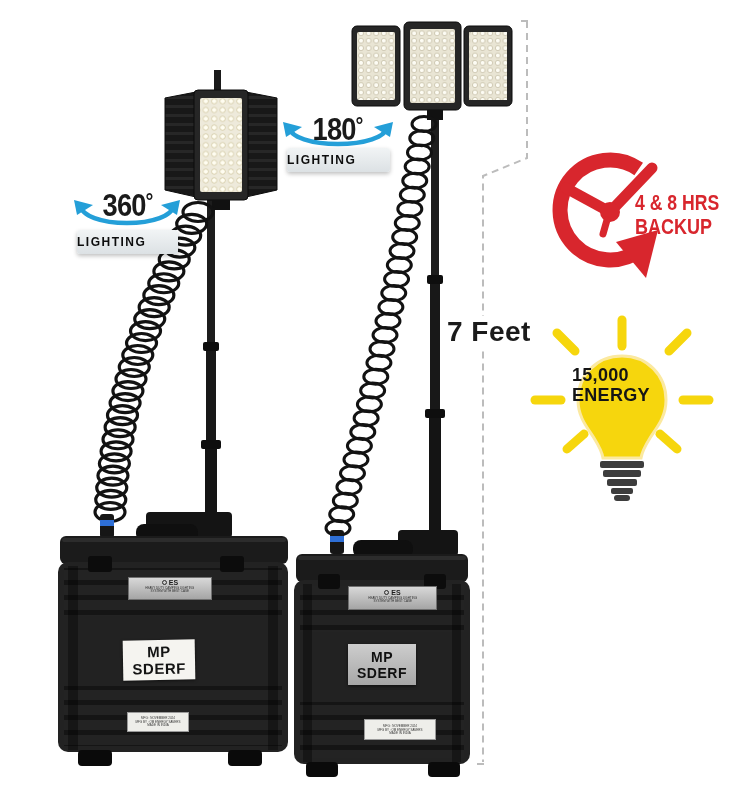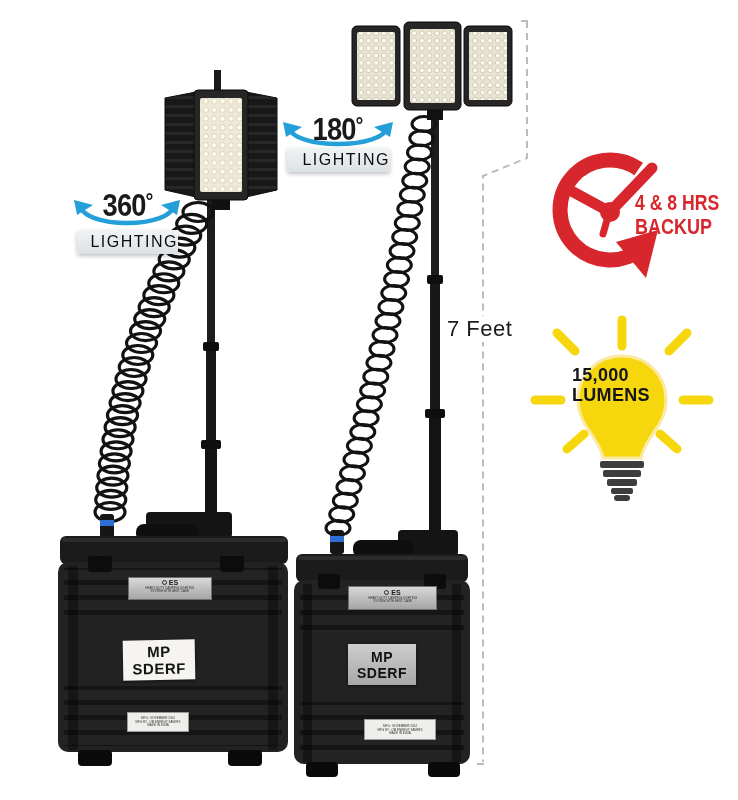--- a/index.html
+++ b/index.html
@@ -6,23 +6,23 @@
   html,body{background:#ffffff}
   body{font-family:"Liberation Sans",sans-serif}
   .stage{position:relative;width:738px;height:800px;background:#fff;overflow:hidden}
   .abs{position:absolute}
   svg.layer{left:0;top:0}
 
   .badge-deg{font-weight:bold;color:#1a1a1a;text-align:center;font-size:31px;
              transform:scaleX(.88);letter-spacing:-1px;line-height:1.05;white-space:nowrap}
   .badge-deg .sym{font-size:.72em;vertical-align:7px;letter-spacing:0}
   .lighting-box{background:linear-gradient(#f1f4f5,#dce1e4);border-radius:3px;
-                box-shadow:0 2px 4px rgba(0,0,0,.25);font-weight:normal;letter-spacing:1.5px;
-                color:#0d0d0d;text-align:right;font-size:16px;line-height:24px}
-  .height-label{font-size:22px;font-weight:normal;color:#1b1b1b;background:#fff;
+                box-shadow:0 2px 4px rgba(0,0,0,.25);font-weight:bold;letter-spacing:1.5px;
+                color:#0d0d0d;text-align:left;font-size:12px;line-height:24px}
+  .height-label{font-size:28px;font-weight:bold;color:#1b1b1b;background:#fff;
                 padding:0 5px;letter-spacing:.5px;white-space:nowrap}
   .red-text{color:#d8262d;font-weight:bold;white-space:nowrap;
             transform:scaleX(.8);transform-origin:left center}
   .bulb-text{font-weight:bold;color:#151515;text-align:left;letter-spacing:.3px;white-space:nowrap}
 
   .case-label{display:flex;flex-direction:column;align-items:center;justify-content:center;
               font-weight:bold;letter-spacing:.5px;color:#141414;text-align:center}
   .label-white{background:#f5f4f0;box-shadow:0 1px 3px rgba(0,0,0,.55);font-size:15px;line-height:17px}
   .label-silver{background:linear-gradient(#cdcdcd,#a7a7a7);box-shadow:0 1px 3px rgba(0,0,0,.55);
                 font-size:14px;line-height:16px;color:#101010}
@@ -258,21 +258,21 @@
     <span>180</span><span class="sym">°</span>
   </div>
   <div class="abs lighting-box" style="left:287px;top:148px;width:103px">LIGHTING</div>
 
   <div class="abs height-label" style="left:442px;top:316px">7 Feet</div>
 
   <div class="abs red-text" style="left:635px;top:190px;font-size:22px">4 &amp; 8 HRS</div>
   <div class="abs red-text" style="left:635px;top:214px;font-size:22.5px">BACKUP</div>
 
   <div class="abs bulb-text" style="left:572px;top:365px;width:100px;font-size:18px">15,000</div>
-  <div class="abs bulb-text" style="left:572px;top:385px;width:100px;font-size:18px">LUMENS</div>
+  <div class="abs bulb-text" style="left:572px;top:385px;width:100px;font-size:18px">ENERGY</div>
 
   <div class="abs plate" style="left:128px;top:577px;width:84px;height:23px">
     <div class="plate-logo">
         <span class="plate-circ"></span>
         <span>ES</span>
       </div>
     <div class="plate-lines">
       <div>HEAVY DUTY CAMPING LIGHTING</div>
       <div>SYSTEM WITH BEST CASE</div>
     </div>

